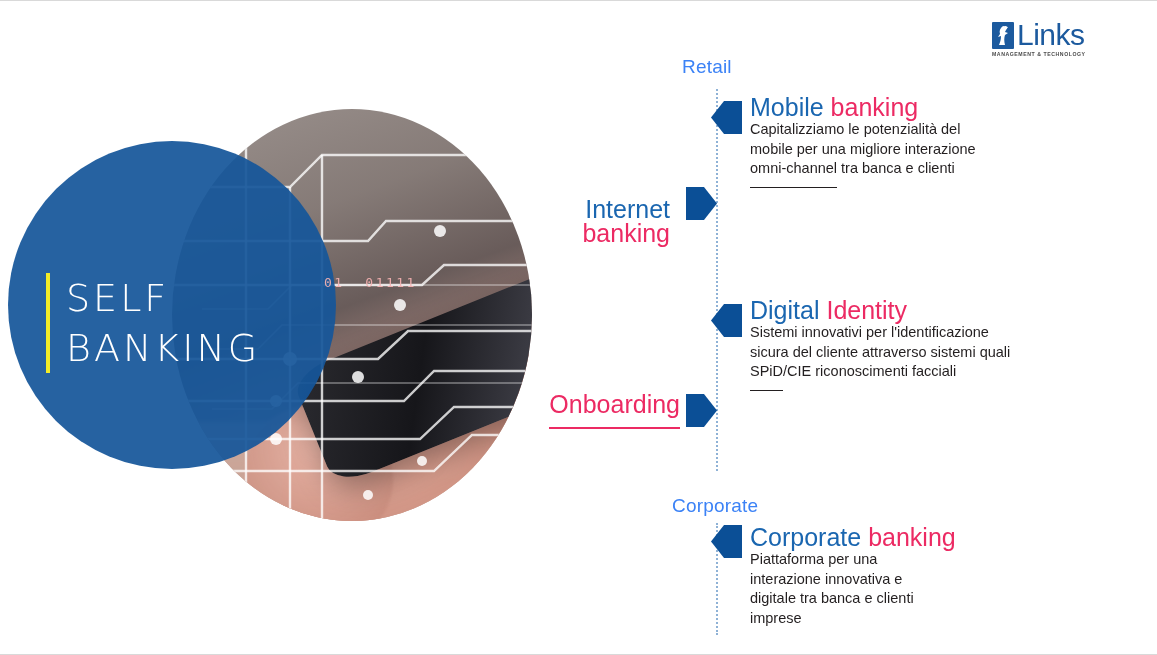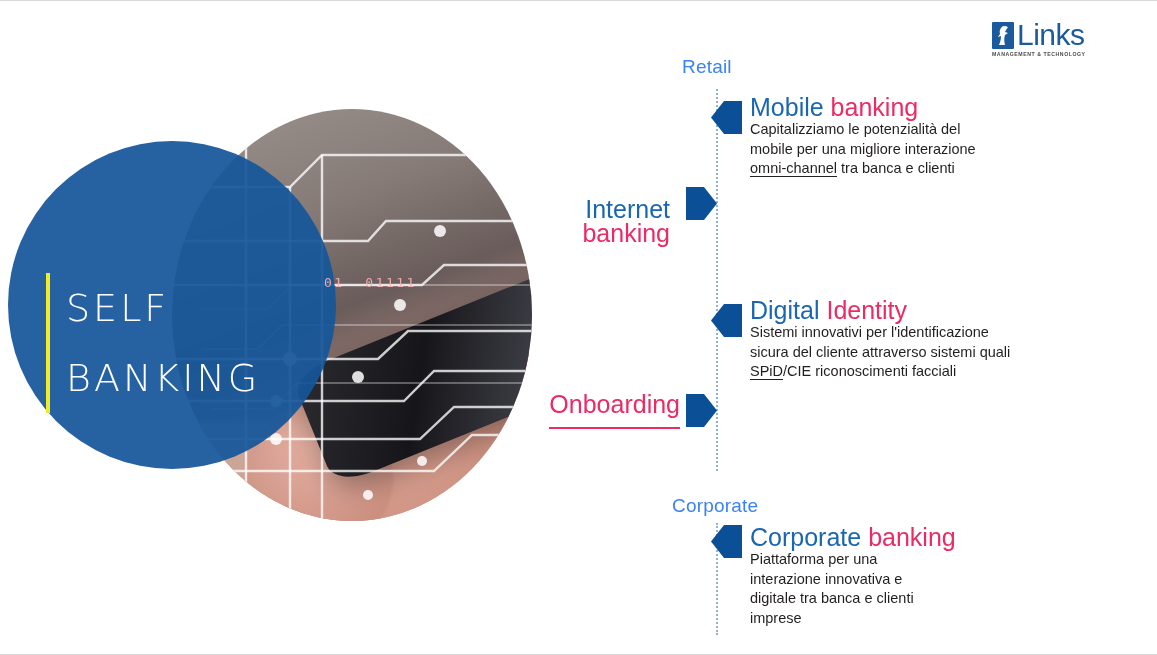--- a/index.html
+++ b/index.html
@@ -152,21 +152,21 @@
   }
   .yellow-bar {
     width: 4px;
     background: #f2ec28;
     margin-right: 16px;
     flex: none;
   }
   .sb-text {
     color: #ffffff;
     font-size: 38px;
-    line-height: 70px;
+    line-height: 50px;
     letter-spacing: 3px;
     font-weight: 300;
     font-family: "DejaVu Sans", "Liberation Sans", sans-serif;
     white-space: pre-line;
   }
 
   
   .dashline {
     position: absolute;
     left: 716px;
@@ -224,21 +224,21 @@
     background-image:
       linear-gradient(45deg, transparent 45%, #e0211f 45%, #e0211f 55%, transparent 55%),
       linear-gradient(-45deg, transparent 45%, #e0211f 45%, #e0211f 55%, transparent 55%);
     background-size: 4px 3px;
     background-repeat: repeat-x;
     background-position: 0 100%, 2px 100%;
     padding-bottom: 2px;
   }
   .uline {
     border-bottom: 1px solid #231f20;
-    padding-bottom: 0px;
+    padding-bottom: 11px;
     text-align: center;
   }
   .uline-pink {
     border-bottom: 2px solid #ec2a63;
     padding-bottom: 9px;
   }
 </style>
 </head>
 <body>
 

